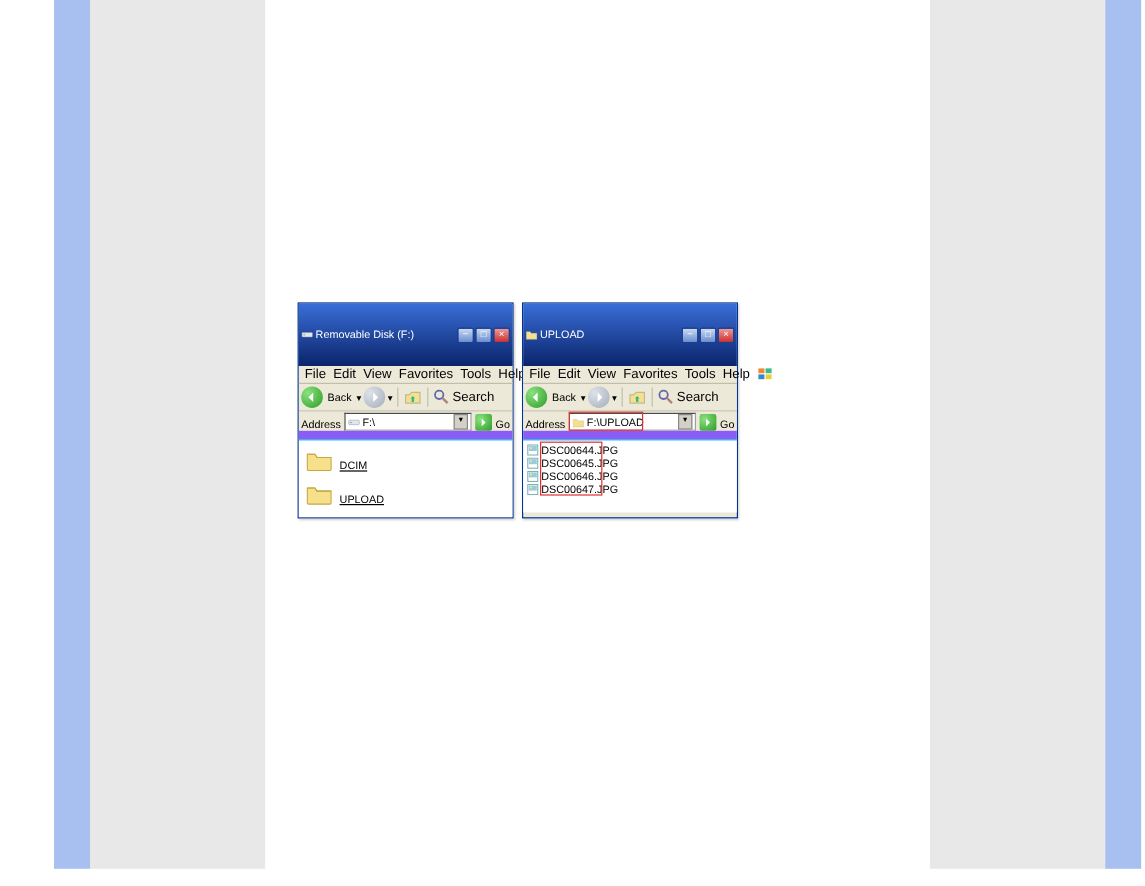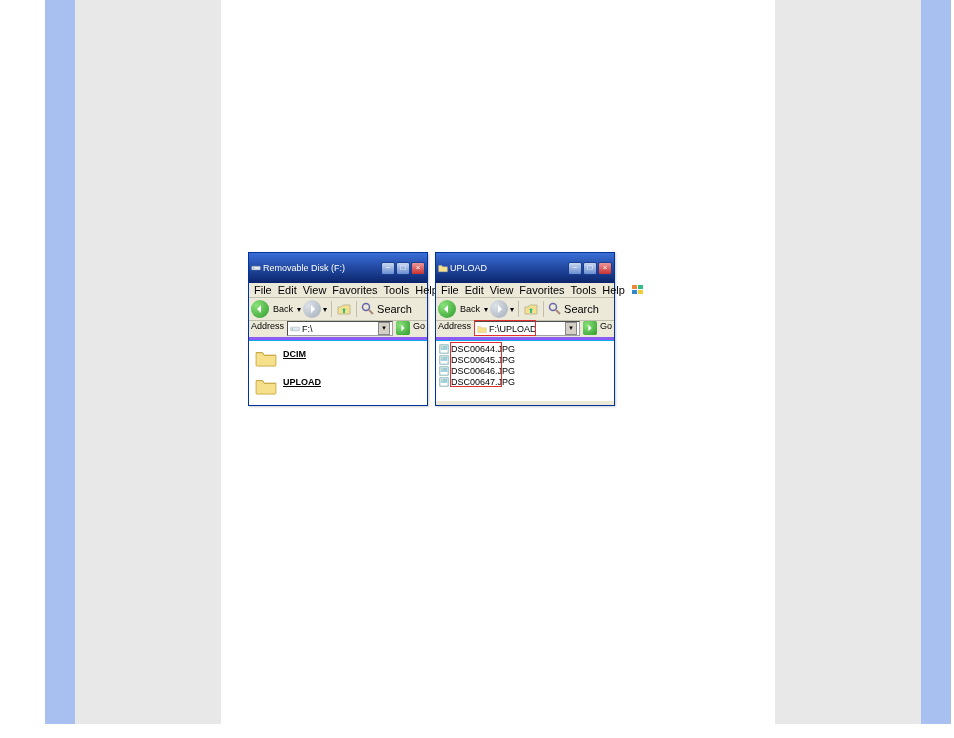--- a/index.html
+++ b/index.html
@@ -46,21 +46,21 @@
       box-shadow: 1px 1px 2px rgba(0,0,0,0.2);
     }
 
     .titlebar {
       height: 20px;
       background: linear-gradient(to bottom, #3a6ed8 0%, #0a246a 100%);
       display: flex;
       align-items: center;
       color: #fff;
       font-size: 9px;
-      padding: 5px 2px;
+      padding: 16px 2px;
     }
     .titlebar .ticon {
       width: 10px;
       height: 10px;
       margin-right: 2px;
       display: inline-flex;
       align-items: center;
       justify-content: center;
     }
     .titlebar .ttext {
@@ -132,23 +132,23 @@
       width: 16px; height: 16px; cursor:pointer; display: inline-flex; align-items:center; justify-content:center;
     }
     .magni {
       width: 14px; height: 14px; display:inline-flex;
     }
     .searchlbl { font-size: 11px; cursor: pointer; }
 
     .addressbar {
       height: 16px;
       display: flex;
-      align-items: flex-start;
+      align-items: flex-end;
       background: #ece9d8;
-      border-bottom: 3px solid #8b5cf6;
+      border-bottom: 7px solid #8b5cf6;
       padding: 0 2px;
       gap: 3px;
       font-size: 9px;
     }
     .addrlabel { }
     .addrfield {
       flex: 1;
       background: #fff;
       border: 1px inset #a0a0a0;
       height: 13px;
@@ -184,25 +184,24 @@
 
     .content {
       background: #fff;
       height: 56px;
       padding: 4px 6px;
       border-top: 1px solid #0ea5e9;
     }
 
     .folder-row {
       display: flex;
-      align-items: flex-start;
+      align-items: flex-end;
       gap: 6px;
       margin: 4px 0 10px 0;
       cursor: pointer;
-      font-weight: bold;
     }
     .folder-icon { width: 22px; height: 18px; }
     .folder-row span { font-size: 9px; text-decoration: underline; }
 
     .file-row {
       display: flex;
       align-items: center;
       gap: 2px;
       height: 11px;
       cursor: pointer;

